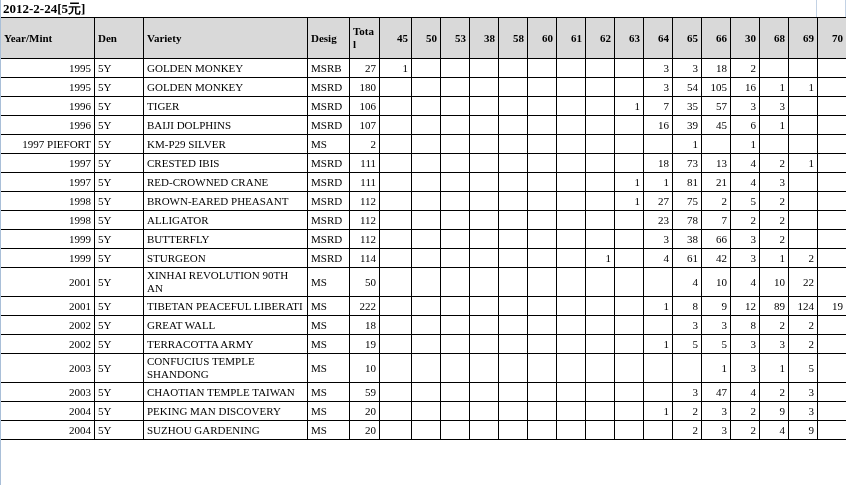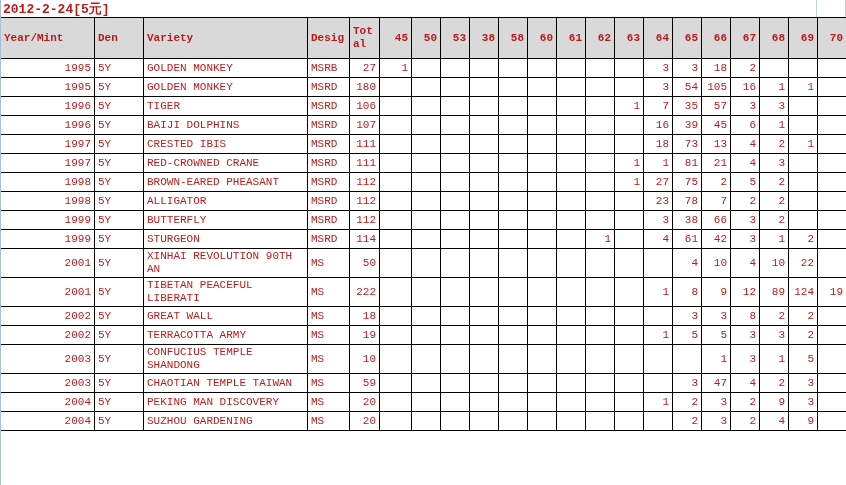--- a/index.html
+++ b/index.html
@@ -1,18 +1,18 @@
 <!DOCTYPE html>
 <html><head>
 <meta charset="utf-8">
 <style>
   html,body{margin:0;padding:0;background:#fff;}
   #screen{
     position:relative;width:846px;height:485px;overflow:hidden;background:#fff;
-    font-family:Liberation Mono, monospace;color:#b91c1c;
+    font-family:Liberation Serif, serif;color:#000000;
   }
   .title-bar{
     height:17px;display:flex;align-items:center;padding-left:3px;
     font-size:13px;font-weight:bold;letter-spacing:0;
   }
   .sheet-gridline{position:absolute;width:1px;background:#c3d2e4;}
   #gl-left{left:0;top:0;height:485px;background:#a9bfd8;}
   #gl-title-a{left:816px;top:0;height:17px;}
   #gl-title-b{left:845px;top:0;height:17px;}
   table{border-collapse:collapse;table-layout:fixed;width:846px;}
@@ -69,21 +69,21 @@
           <th class="th-grade">53</th>
           <th class="th-grade">38</th>
           <th class="th-grade">58</th>
           <th class="th-grade">60</th>
           <th class="th-grade">61</th>
           <th class="th-grade">62</th>
           <th class="th-grade">63</th>
           <th class="th-grade">64</th>
           <th class="th-grade">65</th>
           <th class="th-grade">66</th>
-          <th class="th-grade">67</th>
+          <th class="th-grade">30</th>
           <th class="th-grade">68</th>
           <th class="th-grade">69</th>
           <th class="th-grade">70</th>
         </tr>
     </thead>
     <tbody>
         <tr>
           <td class="td-year">1995</td>
           <td class="td-den">5Y</td>
           <td class="td-variety">GOLDEN MONKEY</td>
@@ -165,20 +165,43 @@
           <td class="td-grade"></td>
           <td class="td-grade"></td>
           <td class="td-grade"></td>
           <td class="td-grade"></td>
           <td class="td-grade"></td>
           <td class="td-grade">16</td>
           <td class="td-grade">39</td>
           <td class="td-grade">45</td>
           <td class="td-grade">6</td>
           <td class="td-grade">1</td>
+          <td class="td-grade"></td>
+          <td class="td-grade"></td>
+        </tr>
+        <tr>
+          <td class="td-year">1997 PIEFORT</td>
+          <td class="td-den">5Y</td>
+          <td class="td-variety">KM-P29 SILVER</td>
+          <td class="td-desig">MS</td>
+          <td class="td-total">2</td>
+          <td class="td-grade"></td>
+          <td class="td-grade"></td>
+          <td class="td-grade"></td>
+          <td class="td-grade"></td>
+          <td class="td-grade"></td>
+          <td class="td-grade"></td>
+          <td class="td-grade"></td>
+          <td class="td-grade"></td>
+          <td class="td-grade"></td>
+          <td class="td-grade"></td>
+          <td class="td-grade">1</td>
+          <td class="td-grade"></td>
+          <td class="td-grade">1</td>
+          <td class="td-grade"></td>
           <td class="td-grade"></td>
           <td class="td-grade"></td>
         </tr>
         <tr>
           <td class="td-year">1997</td>
           <td class="td-den">5Y</td>
           <td class="td-variety">CRESTED IBIS</td>
           <td class="td-desig">MSRD</td>
           <td class="td-total">111</td>
           <td class="td-grade"></td>

